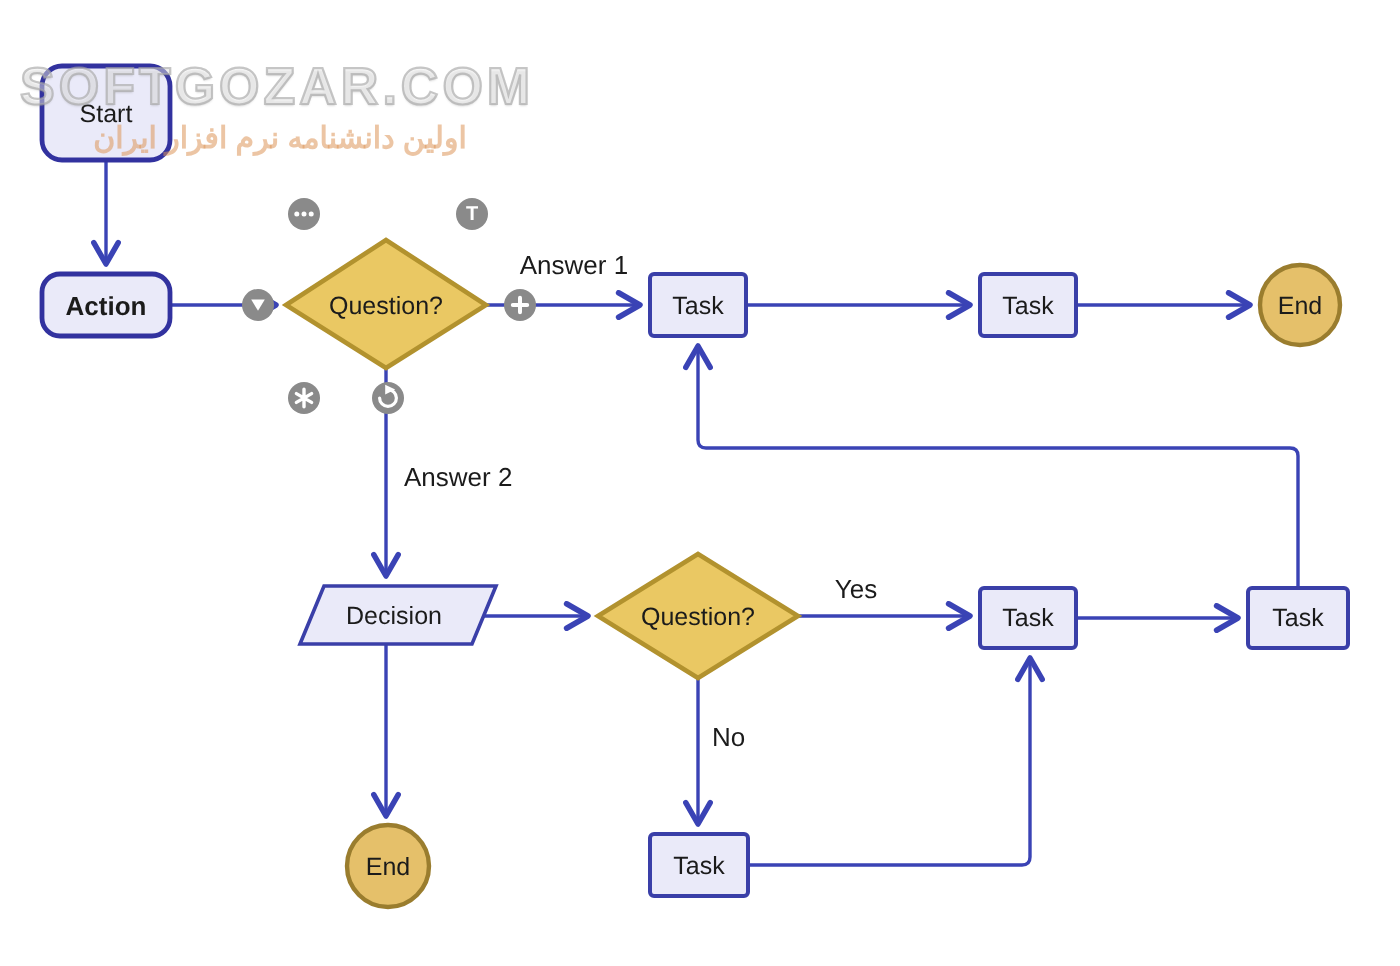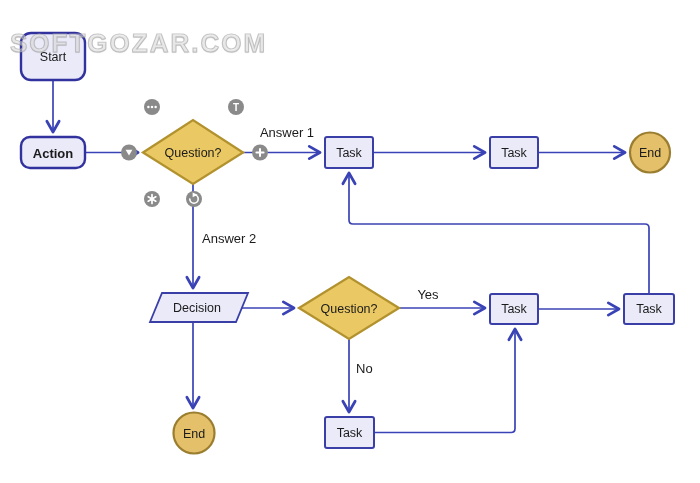--- a/index.html
+++ b/index.html
@@ -129,14 +129,15 @@
       <g>
         <circle cx="194" cy="199" r="8" fill="#8A8A8A"></circle>
         <path d="M194,194.8 A4.2,4.2 0 1 1 189.8,199" fill="none" stroke="#ffffff" stroke-width="1.6" stroke-linecap="round"></path>
         <polygon points="192.6,192.4 197.6,194.8 192.6,197.2" fill="#ffffff"></polygon>
       </g>
     </g>
   </svg>
 
   <div class="wm">
     <div class="wm-title">SOFTGOZAR.COM</div>
+    <div class="wm-sub">اولین دانشنامه نرم افزار ایران</div>
   </div>
 </div>
 
 </body></html>

